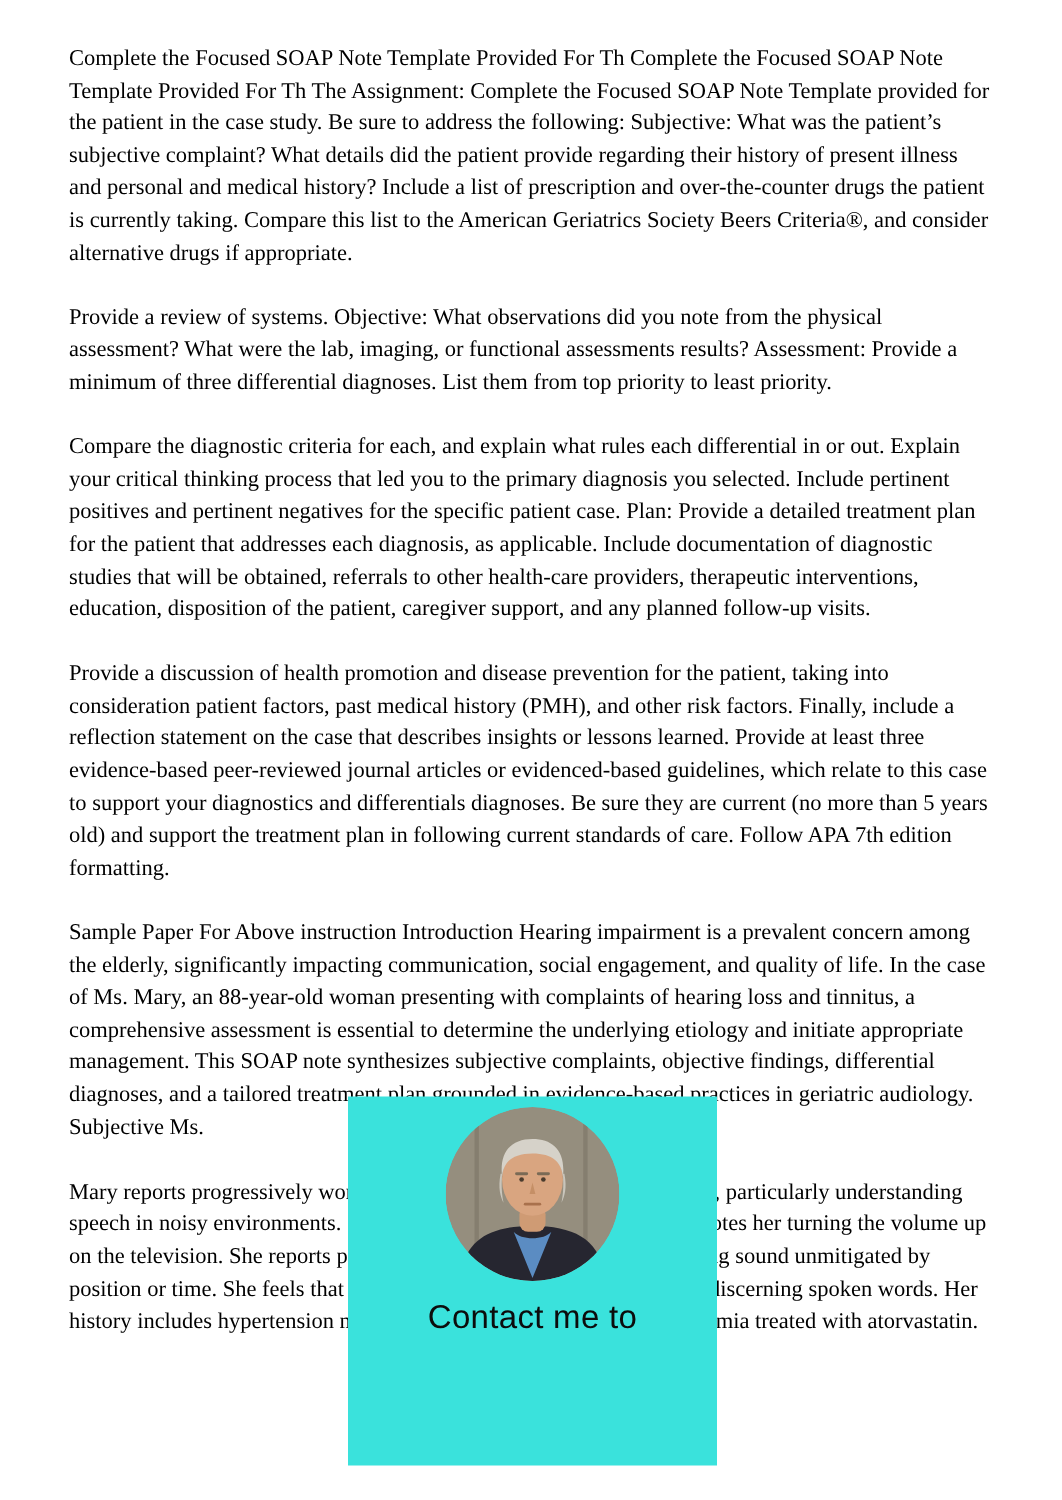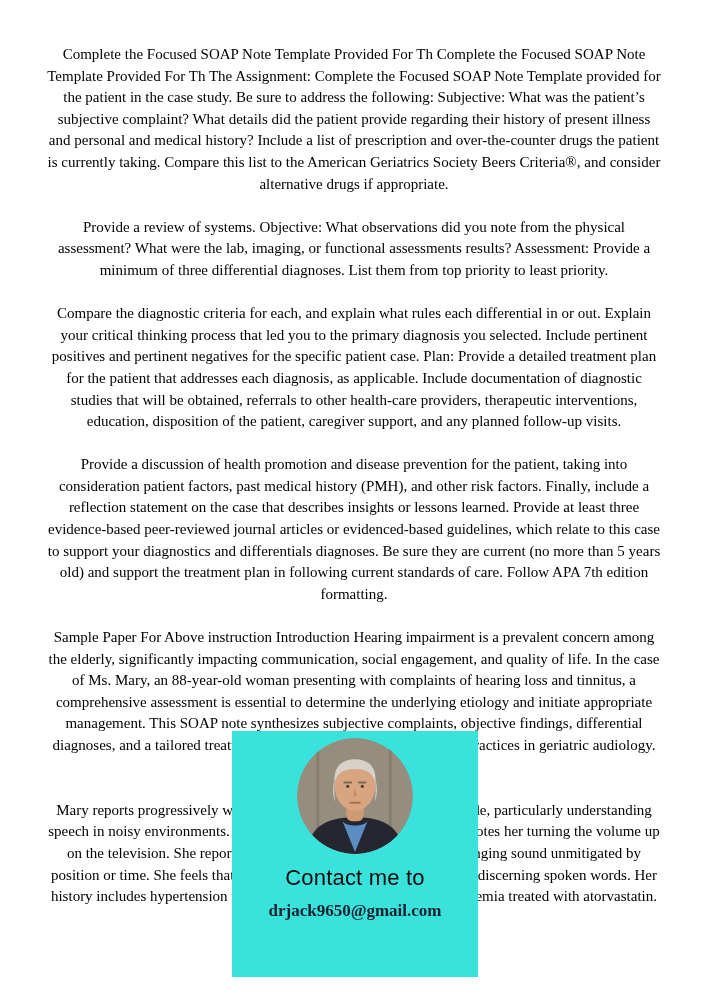--- a/index.html
+++ b/index.html
@@ -7,26 +7,26 @@
     position: relative;
     width: 708px;
     height: 1000px;
     background: var(--page_bg, #ffffff);
     overflow: hidden;
     font-family: "Liberation Serif", serif;
   }
   .doc {
     position: absolute;
     left: 46px;
-    top: 44px;
+    top: 29px;
     width: 616px;
     color: var(--body_text, #000000);
     font-size: 15px;
     line-height: 21.6px;
-    text-align: center;
+    text-align: left;
   }
   .doc p { margin: 0 0 21.6px 0; }
 
   .overlay {
     position: absolute;
     left: 232px;
     top: 731px;
     width: 246px;
     height: 246px;
     background: var(--overlay_bg, #3ae2dc);
@@ -102,16 +102,15 @@
           <rect x="63" y="45" width="9" height="2" rx="1" fill="#7a6a55"></rect>
           <circle cx="52.5" cy="50" r="1.6" fill="#4a3b2d"></circle>
           <circle cx="67.5" cy="50" r="1.6" fill="#4a3b2d"></circle>
 
           <path d="M60,52 L58,60 L62,60 Z" fill="#c58f66"></path>
           <rect x="54" y="66" width="12" height="2" rx="1" fill="#a9714c"></rect>
         </g>
       </svg>
     </div>
     <div class="contact-line">Contact me to</div>
-    <div class="email">drjack9650@gmail.com</div>
   </div>
 
 </div>
 
 </body></html>

